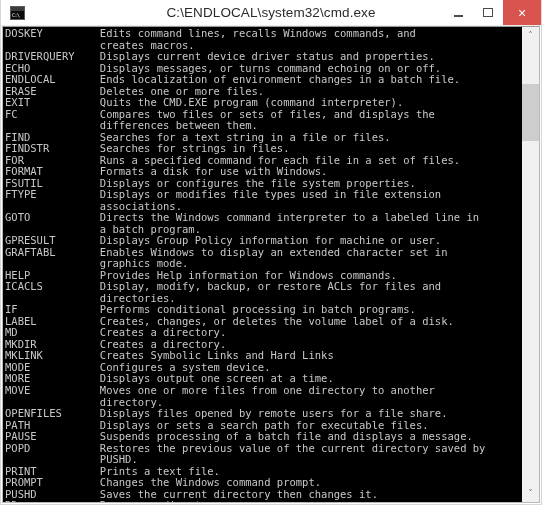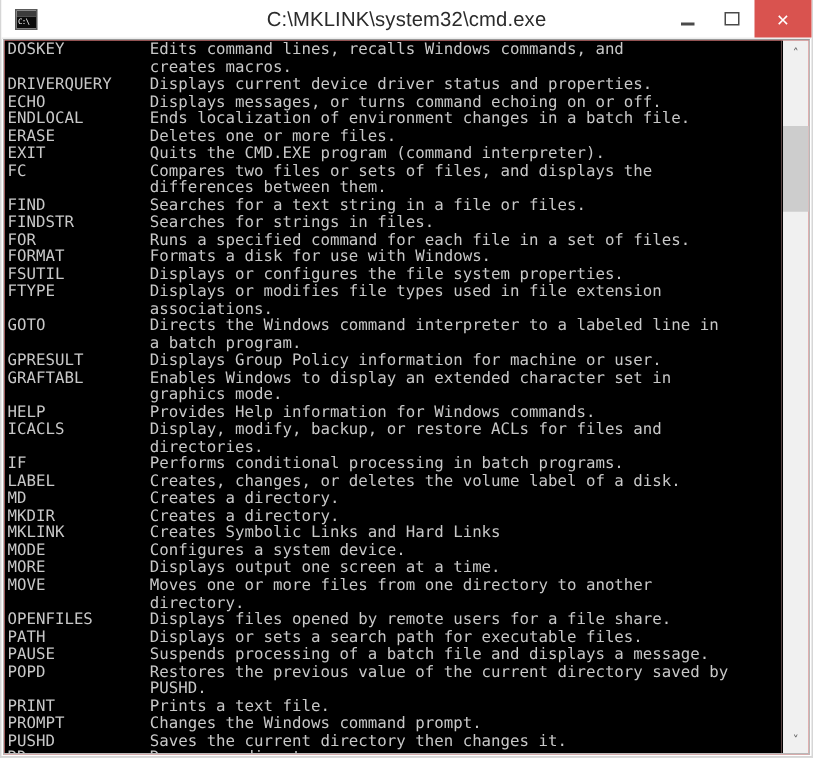--- a/index.html
+++ b/index.html
@@ -187,21 +187,21 @@
 
 <div id="window">
 
   <div id="titlebar">
 
     <div id="app-icon">
       <div class="icon-bar"></div>
       <div class="icon-body">C:\</div>
     </div>
 
-    <div id="title-text">C:\MKLINK\system32\cmd.exe</div>
+    <div id="title-text">C:\ENDLOCAL\system32\cmd.exe</div>
 
     <div id="window-controls">
       <div class="wc-btn min">
         <span class="glyph-min"></span>
       </div>
       <div class="wc-btn max">
         <span class="glyph-max"></span>
       </div>
       <div class="wc-btn close">
         <span class="glyph-close">×</span>

